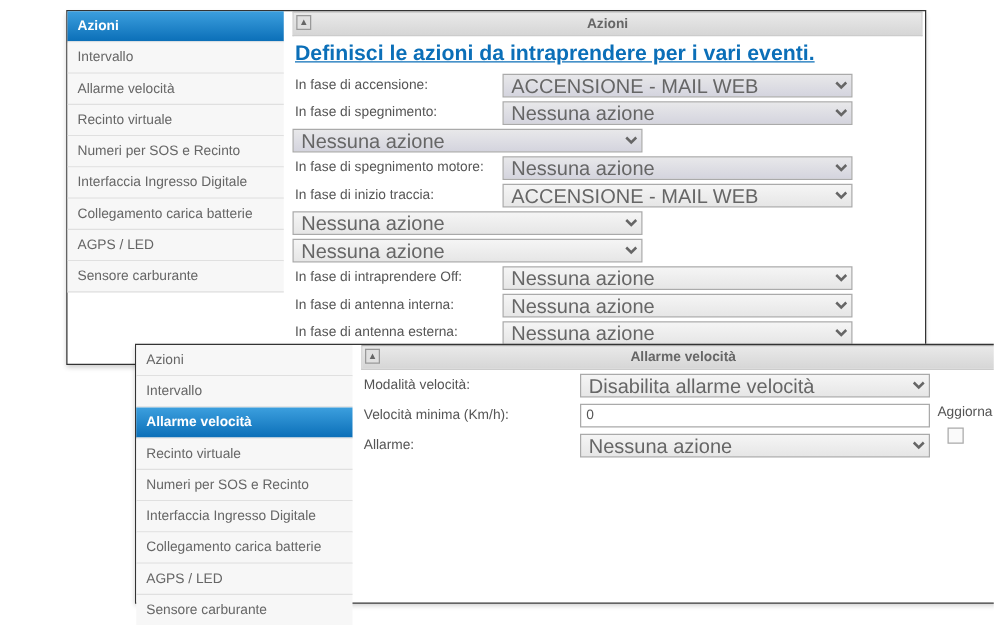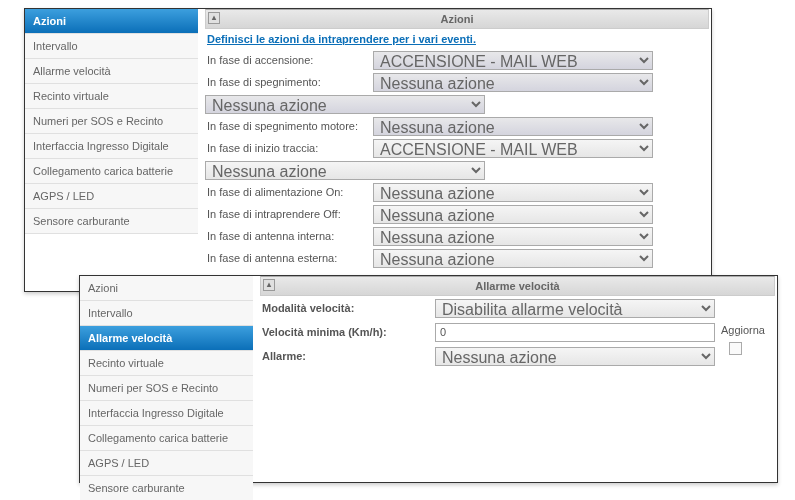--- a/index.html
+++ b/index.html
@@ -1,47 +1,47 @@
 <!DOCTYPE html>
 <html><head>
 <meta charset="utf-8">
 <style>
   * { box-sizing: border-box; margin: 0; padding: 0; }
   body { font-family: Arial, Helvetica, sans-serif; font-size: 11px; color: #555; background: #fff; width: 795px; height: 500px; position: relative; }
   
-  .panel { position: absolute; border: 1px solid #333; background: #fff; box-shadow: 0 2px 4px rgba(0,0,0,0.2); }
+  .panel { position: absolute; border: 1px solid #333; background: #fff; box-shadow: 0 2px 4px rgba(0,0,0,0.2); margin-left: 29px; }
   .panel-top { left: 24px; top: 8px; width: 688px; height: 284px; }
   .panel-bottom { left: 79px; top: 275px; width: 699px; height: 208px; }
   
   .sidebar { float: left; width: 173px; }
   .sidebar-item { padding: 6px 8px; border-bottom: 1px solid #e0e0e0; color: #666; cursor: pointer; background: #f7f7f7; }
   .sidebar-item.active { background: linear-gradient(#3c9fde, #0b6fb8); color: #fff; font-weight: bold; }
   
   .content { margin-left: 178px; padding: 0 2px; }
   
   .section-header { background: linear-gradient(#e9e9e9, #d6d6d6); color: #666; font-weight: bold; text-align: center; padding: 3px 0; position: relative; border: 1px solid #ccc; border-top: 1px solid #aaa; }
   .collapse-icon { position: absolute; left: 2px; top: 2px; width: 12px; height: 12px; background: #e0e0e0; border: 1px solid #999; font-size: 8px; line-height: 10px; text-align: center; color: #666; }
   
-  .instruction { color: #0b6fb8; font-weight: bold; text-decoration: underline; padding: 4px 2px; font-size: 11px; }
+  .instruction { color: #0b6fb8; font-weight: bold; text-decoration: underline; padding: 4px 2px; font-size: 17px; }
   
   .row { display: flex; align-items: center; padding: 2px 0; height: 22px; }
   .row-label { width: 168px; color: #555; padding-left: 2px; }
   .row-select { flex: 0 0 280px; }
   
   select { width: 100%; font-size: 16px; height: 19px; background: linear-gradient(#f5f5f5,#e6e6e6); border: 1px solid #aaa; color: #666; padding: 0 2px; }
   select.hl { background: linear-gradient(#e8e8ea,#d4d4de); }
   
   input[type=text] { width: 100%; font-size: 11px; height: 19px; border: 1px solid #aaa; padding: 0 4px; color: #555; }
   
   .side-action { position: absolute; right: 12px; top: 48px; width: 60px; text-align: right; color: #555; }
   .checkbox { width: 13px; height: 13px; border: 1px solid #aaa; margin: 6px auto 0; background: #fafafa; }
   
   .content2 { margin-left: 178px; padding: 0 2px; position: relative; }
   .row2 { display: flex; align-items: center; padding: 3px 0; height: 24px; }
-  .row2-label { width: 175px; color: #555; padding-left: 2px; font-weight: bold; }
+  .row2-label { width: 175px; color: #555; padding-left: 2px; }
   .row2-field { flex: 0 0 280px; }
 </style>
 </head>
 <body>
 
 <div class="panel panel-top">
   <div class="sidebar" id="sidebar-top">
       <div class="sidebar-item active">Azioni</div>
       <div class="sidebar-item">Intervallo</div>
       <div class="sidebar-item">Allarme velocità</div>
@@ -75,21 +75,20 @@
           <div class="row-select"><select class="hl"><option>Nessuna azione</option></select></div>
         </div>
         <div class="row">
           <div class="row-label">In fase di inizio traccia:</div>
           <div class="row-select"><select class=""><option>ACCENSIONE - MAIL WEB</option></select></div>
         </div>
         <div class="row">
           <div class="row-select"><select class=""><option>Nessuna azione</option></select></div>
         </div>
         <div class="row">
-          <div class="row-label">In fase di alimentazione On:</div>
           <div class="row-select"><select class=""><option>Nessuna azione</option></select></div>
         </div>
         <div class="row">
           <div class="row-label">In fase di intraprendere Off:</div>
           <div class="row-select"><select class=""><option>Nessuna azione</option></select></div>
         </div>
         <div class="row">
           <div class="row-label">In fase di antenna interna:</div>
           <div class="row-select"><select class=""><option>Nessuna azione</option></select></div>
         </div>

